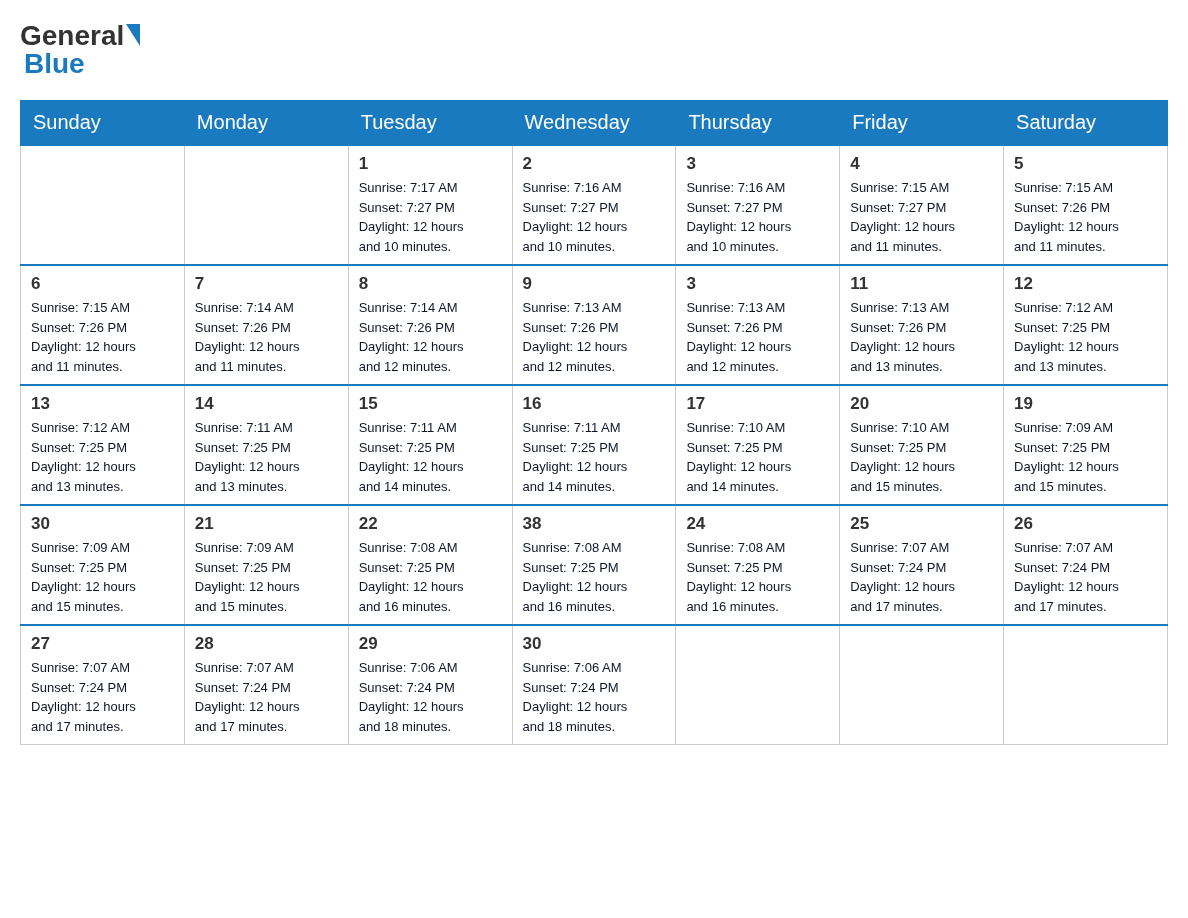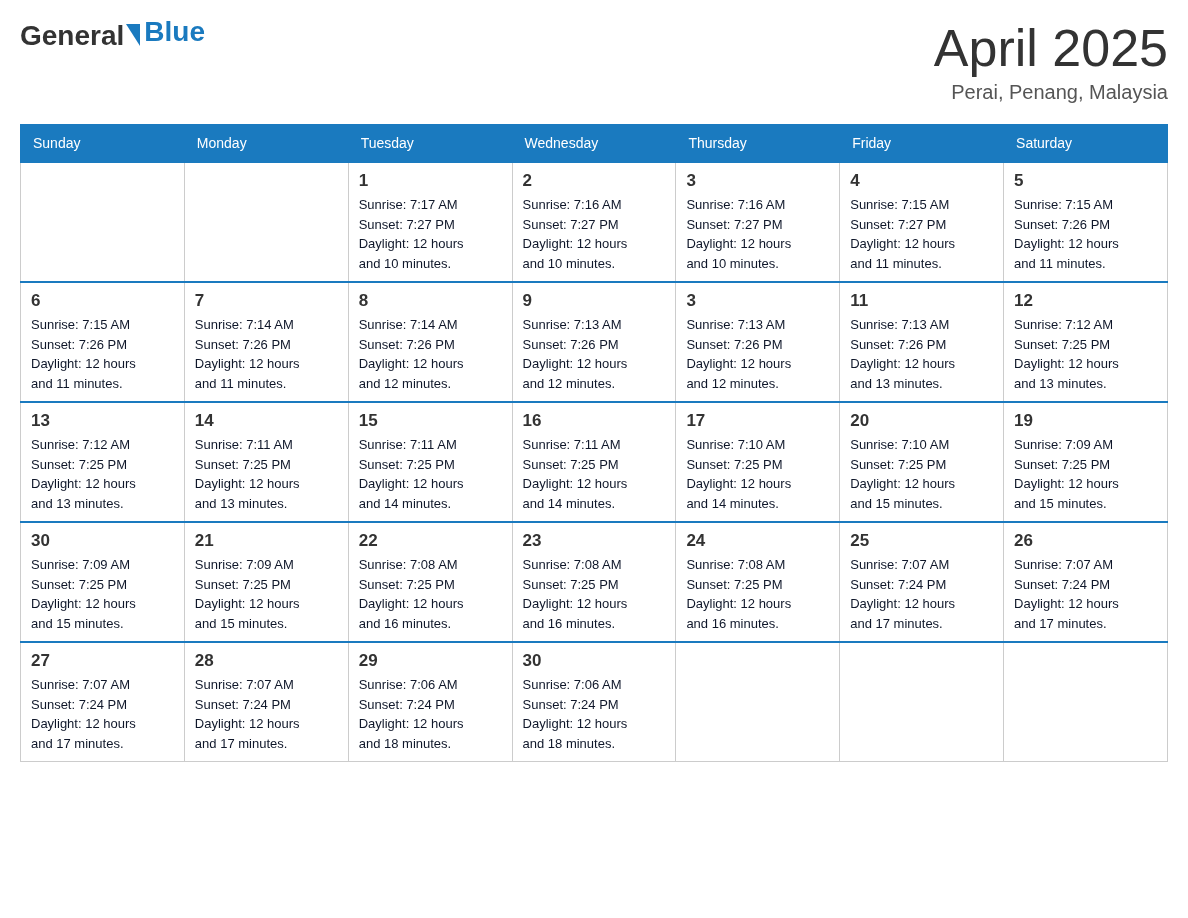--- a/index.html
+++ b/index.html
@@ -11,21 +11,21 @@
       padding: 20px;
     }
     .header {
       display: flex;
       justify-content: space-between;
       align-items: flex-start;
       margin-bottom: 20px;
     }
     .logo {
       display: flex;
-      flex-direction: row;
+      flex-direction: column;
       align-items: flex-start;
     }
     .logo-text {
       display: flex;
       align-items: center;
     }
     .logo-general {
       font-size: 28px;
       font-weight: bold;
       color: #333;
@@ -61,21 +61,21 @@
       margin-top: 4px;
     }
     .calendar {
       width: 100%;
       border-collapse: collapse;
     }
     .calendar th {
       background-color: #1a7abf;
       color: #fff;
       padding: 10px 12px;
-      font-size: 14px;
+      font-size: 20px;
       font-weight: normal;
       text-align: left;
       border: 1px solid #1a7abf;
     }
     .calendar td {
       vertical-align: top;
       padding: 8px 10px;
       border: 1px solid #ccc;
       border-top: 2px solid #1a7abf;
       width: calc(100% / 7);
@@ -103,24 +103,20 @@
 </head>
 <body>
 
 <div class="header">
   <div class="logo">
     <div class="logo-text">
       <span class="logo-general">General</span>
       <div class="logo-triangle"></div>
     </div>
     <span class="logo-blue" style="margin-left:4px;">Blue</span>
-  </div>
-  <div class="title-block">
-    <div class="month-title">April 2025</div>
-    <div class="location">Perai, Penang, Malaysia</div>
   </div>
 </div>
 
 <table class="calendar">
   <thead>
     <tr>
     <th>Sunday</th>
         <th>Monday</th>
         <th>Tuesday</th>
         <th>Wednesday</th>
@@ -287,21 +283,21 @@
 and 15 minutes.</div>
         </td>
         <td>
           <span class="day-number">22</span>
           <div class="day-info" style="white-space: pre-line;">Sunrise: 7:08 AM
 Sunset: 7:25 PM
 Daylight: 12 hours
 and 16 minutes.</div>
         </td>
         <td>
-          <span class="day-number">23</span>
+          <span class="day-number">38</span>
           <div class="day-info" style="white-space: pre-line;">Sunrise: 7:08 AM
 Sunset: 7:25 PM
 Daylight: 12 hours
 and 16 minutes.</div>
         </td>
         <td>
           <span class="day-number">24</span>
           <div class="day-info" style="white-space: pre-line;">Sunrise: 7:08 AM
 Sunset: 7:25 PM
 Daylight: 12 hours

